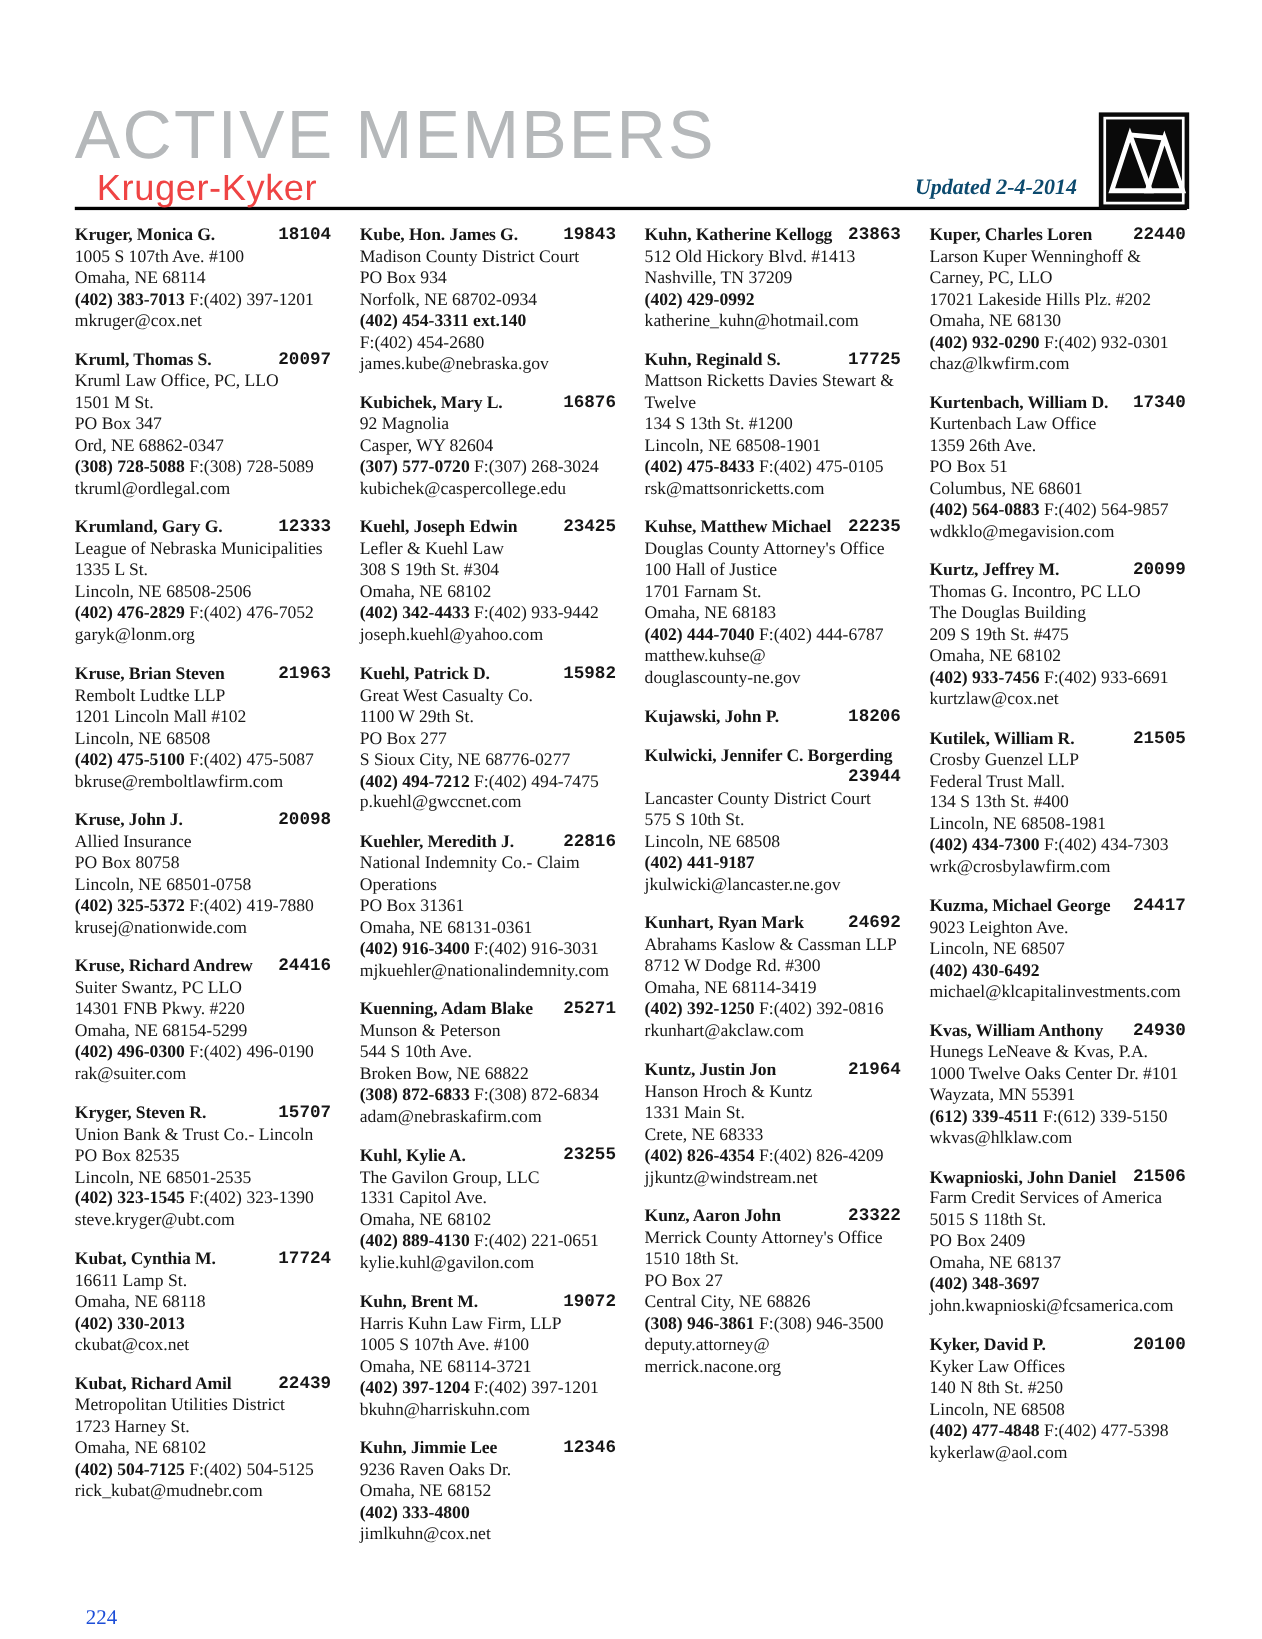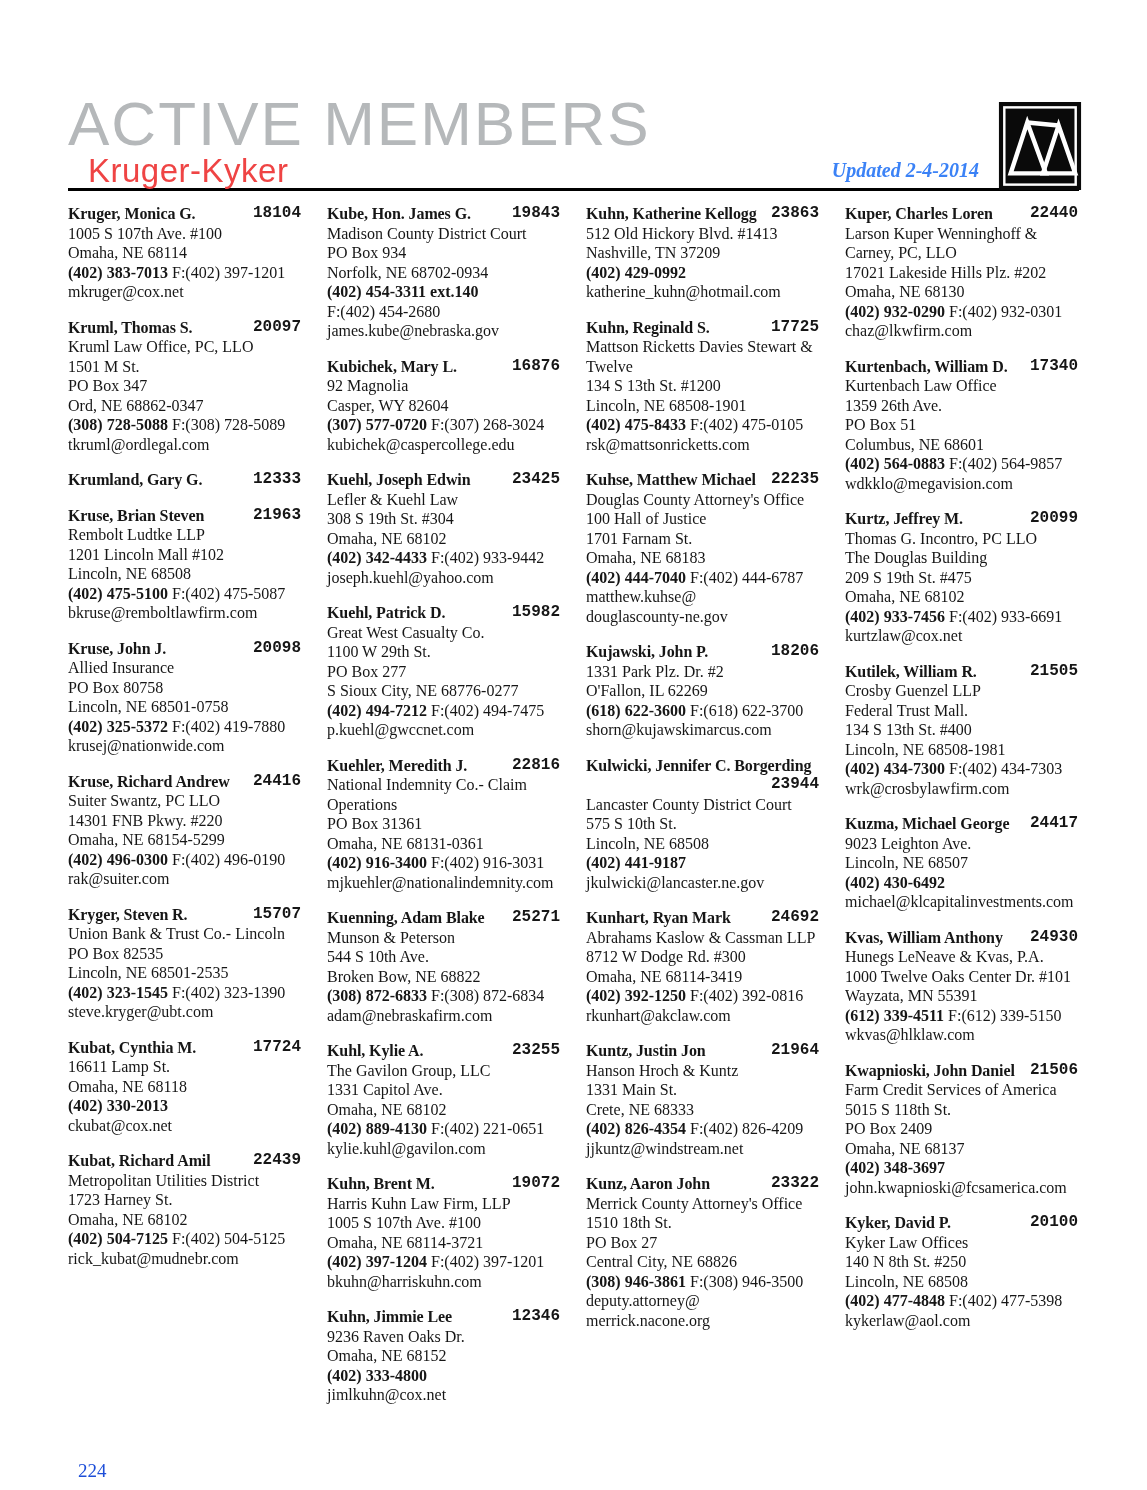--- a/index.html
+++ b/index.html
@@ -34,21 +34,21 @@
     letter-spacing:0.5px;
   }
   .hdr-updated{
     position:absolute;
     right:100px;
     bottom:6px;
     font-family:"Liberation Serif", serif;
     font-style:italic;
     font-weight:700;
     font-size:20px;
-    color:#3b82f6;
+    color:#0c4a6e;
     white-space:nowrap;
   }
   .hdr-logo{
     position:absolute;
     right:-3px;
     top:8px;
     width:84px;height:88px;
     display:block;
   }
   .rule{
@@ -135,20 +135,27 @@
             <div class="line"><span class="ph">(308) 728-5088</span><span> F:(308) 728-5089</span></div>
             <div class="line"><span>tkruml@ordlegal.com</span></div>
           </div>
   </div>
 
   <div class="entry">
     <div class="head">
       <span class="nm">Krumland, Gary G.</span>
       <span class="id">12333</span>
     </div>
+    <div>
+            <div class="line"><span>League of Nebraska Municipalities</span></div>
+            <div class="line"><span>1335 L St.</span></div>
+            <div class="line"><span>Lincoln, NE 68508-2506</span></div>
+            <div class="line"><span class="ph">(402) 476-2829</span><span> F:(402) 476-7052</span></div>
+            <div class="line"><span>garyk@lonm.org</span></div>
+          </div>
   </div>
 
   <div class="entry">
     <div class="head">
       <span class="nm">Kruse, Brian Steven</span>
       <span class="id">21963</span>
     </div>
     <div>
             <div class="line"><span>Rembolt Ludtke LLP</span></div>
             <div class="line"><span>1201 Lincoln Mall #102</span></div>
@@ -398,26 +405,20 @@
             <div class="line"><span>matthew.kuhse@</span></div>
             <div class="line"><span>douglascounty-ne.gov</span></div>
           </div>
   </div>
 
   <div class="entry">
     <div class="head">
       <span class="nm">Kujawski, John P.</span>
       <span class="id">18206</span>
     </div>
-    <div>
-            <div class="line"><span>1331 Park Plz. Dr. #2</span></div>
-            <div class="line"><span>O'Fallon, IL 62269</span></div>
-            <div class="line"><span class="ph">(618) 622-3600</span><span> F:(618) 622-3700</span></div>
-            <div class="line"><span>shorn@kujawskimarcus.com</span></div>
-          </div>
   </div>
 
   <div class="entry">
     <div class="head">
       <span class="nm">Kulwicki, Jennifer C. Borgerding</span>
       <span class="id">23944</span>
     </div>
     <div>
             <div class="line"><span>Lancaster County District Court</span></div>
             <div class="line"><span>575 S 10th St.</span></div>

